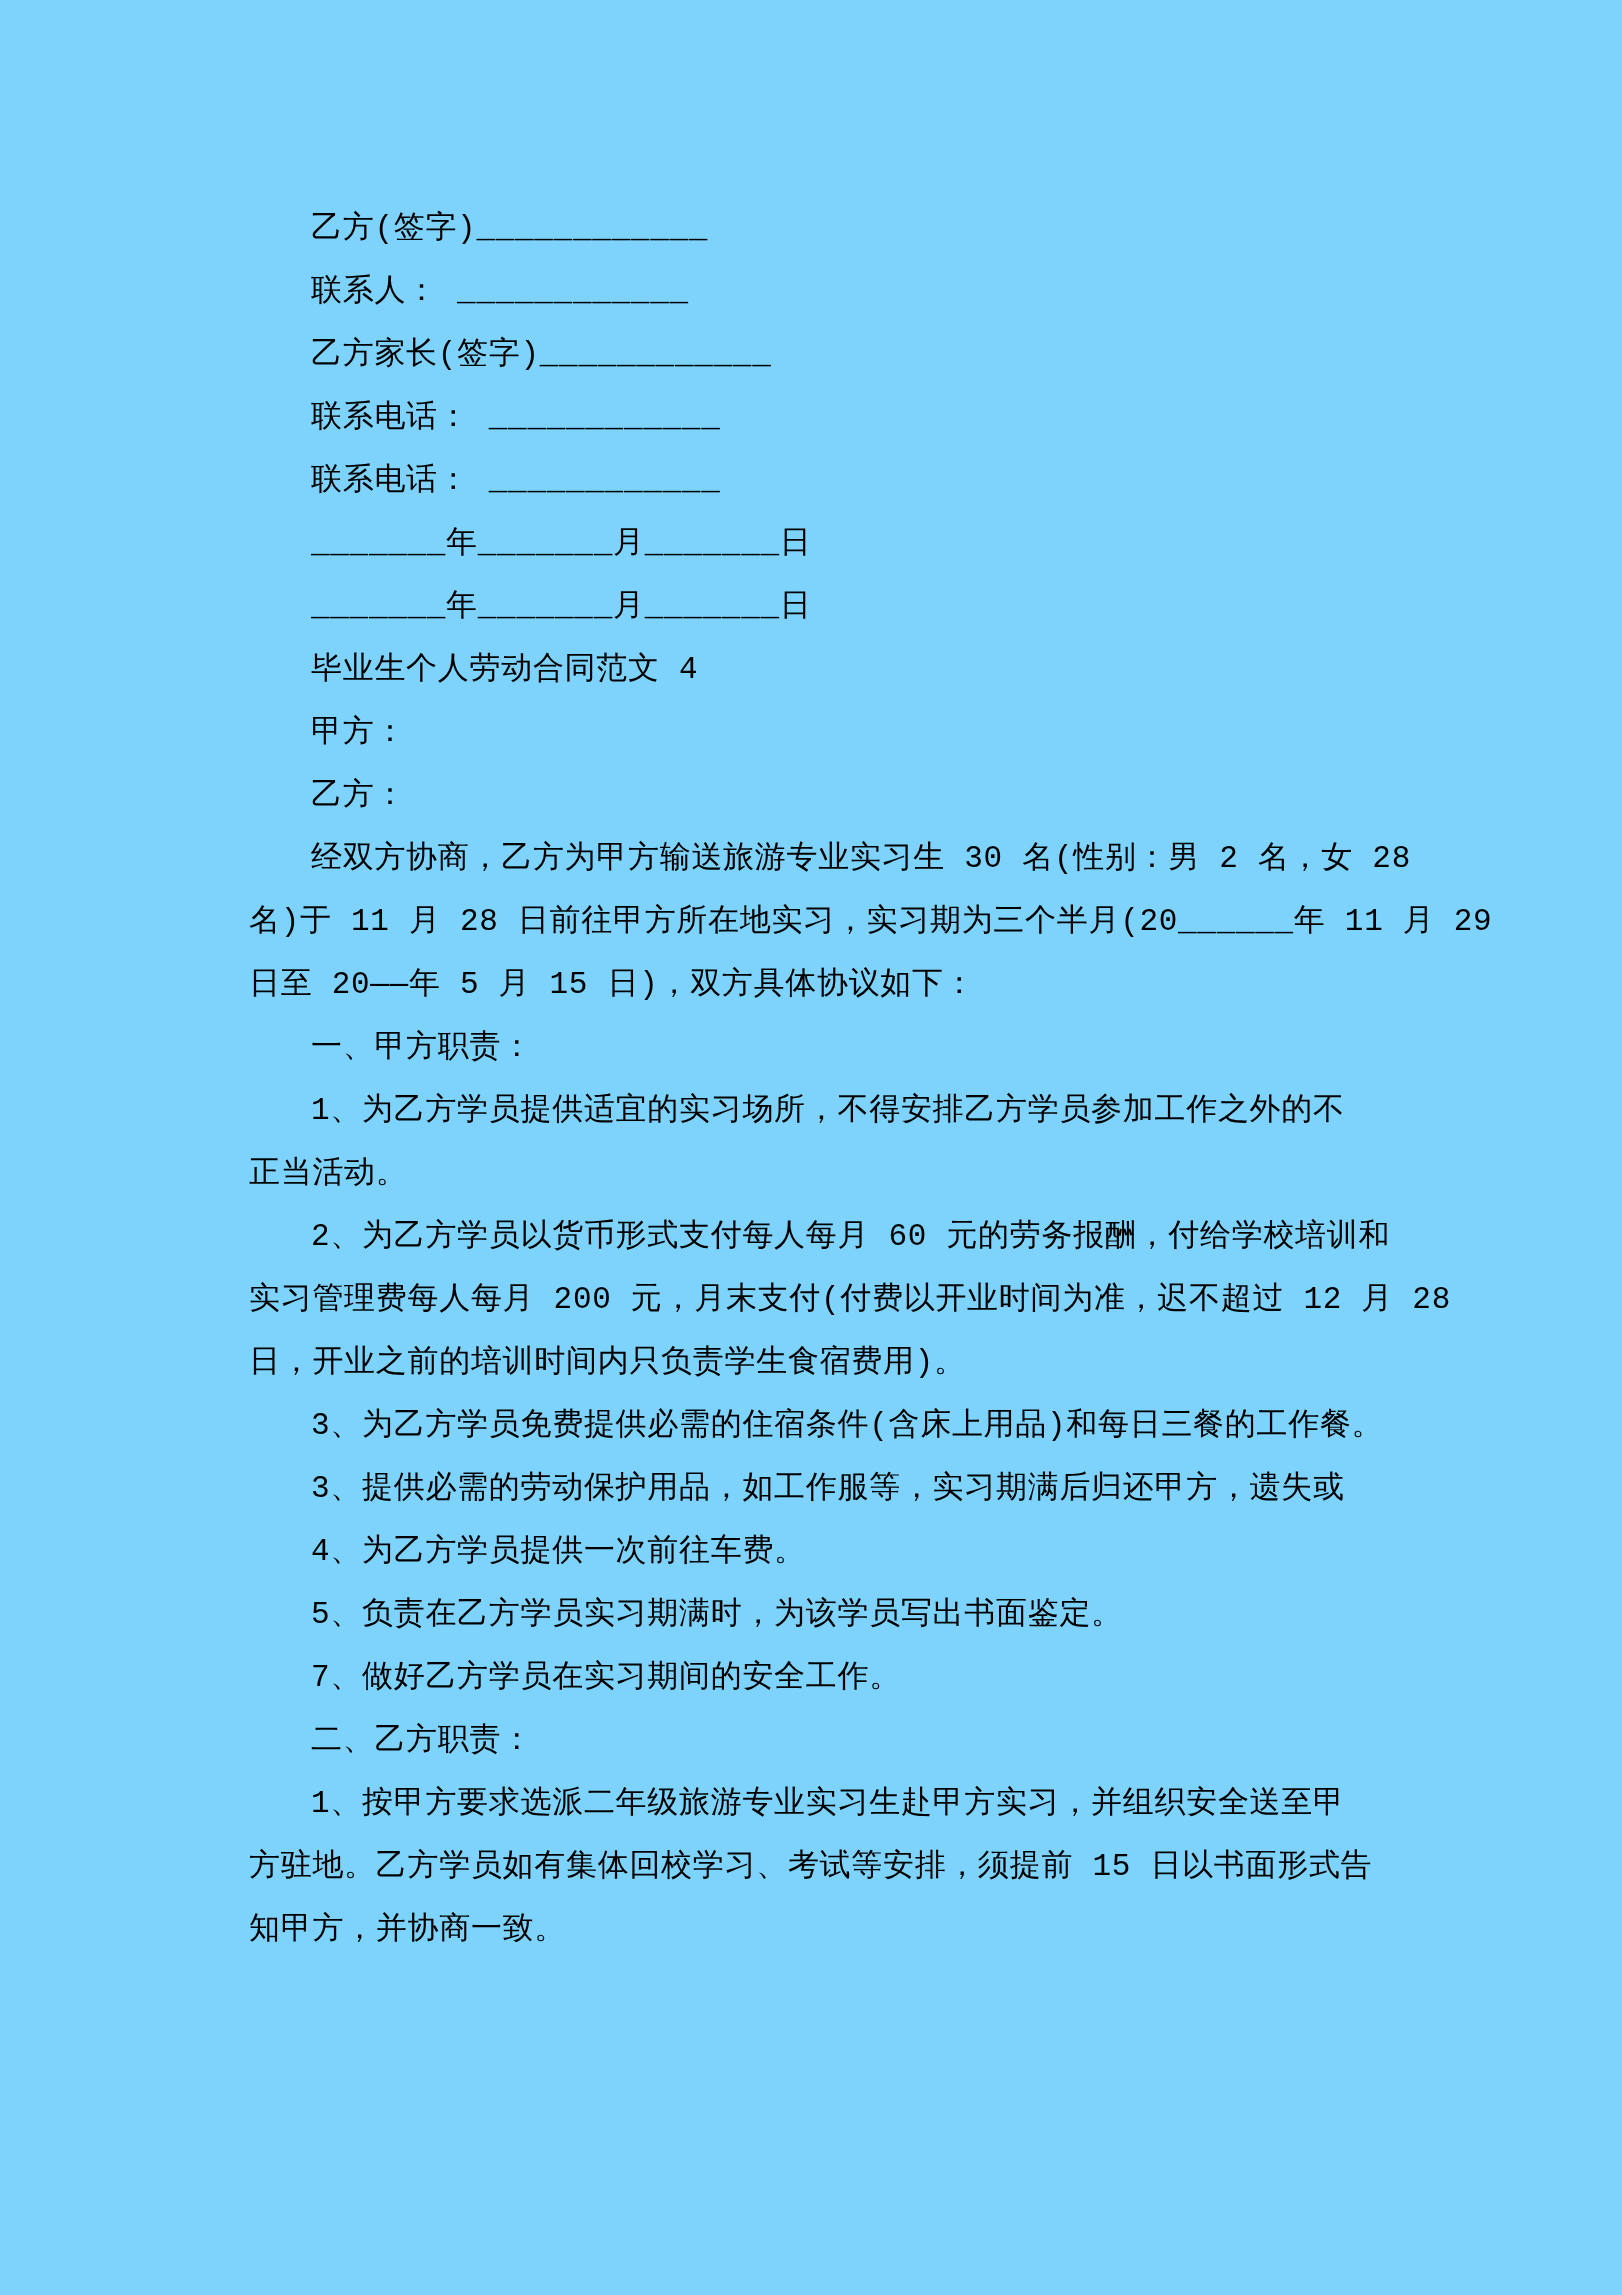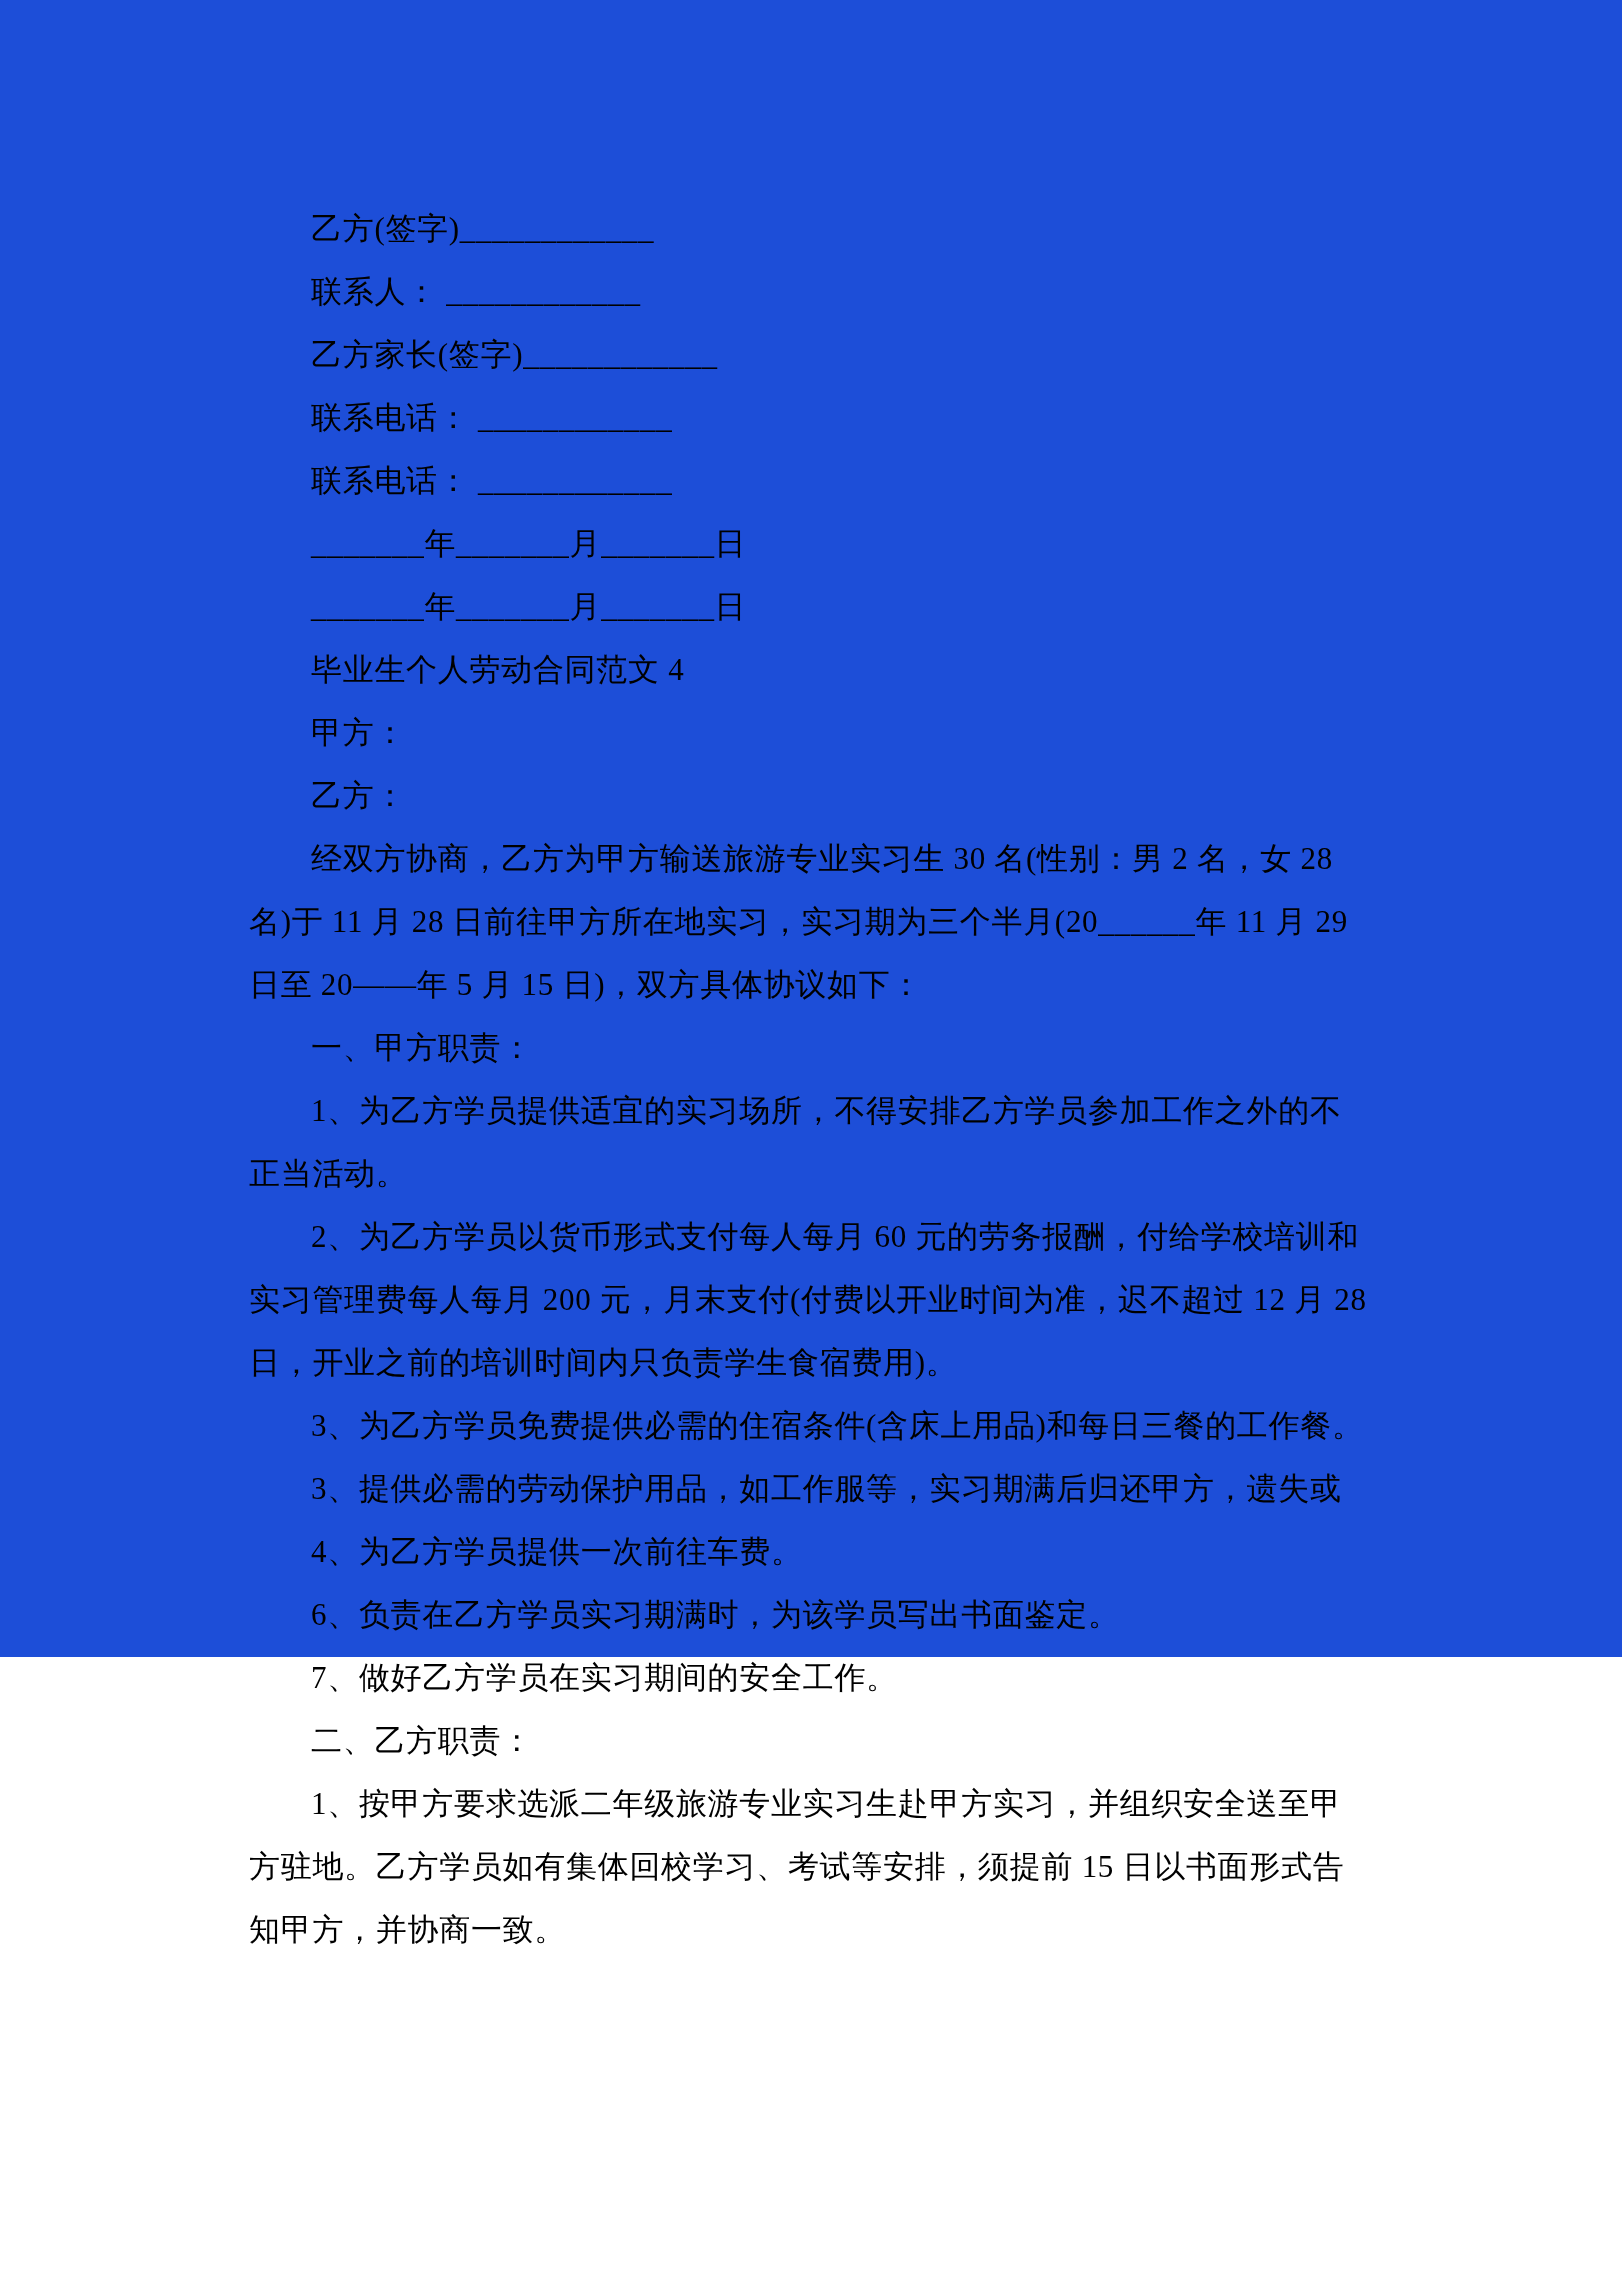--- a/index.html
+++ b/index.html
@@ -6,23 +6,23 @@
     margin: 0;
     padding: 0;
     width: 1623px;
     height: 2295px;
     background: #ffffff;
     overflow: hidden;
   }
   .page {
     position: relative;
     width: 1623px;
-    height: 1657px;
-    background: #1d4ed8;
-    font-family: Liberation Serif, serif;
+    height: 2295px;
+    background: #7dd3fc;
+    font-family: Liberation Mono, monospace;
     color: #000000;
   }
   .content {
     position: absolute;
     left: 249px;
     top: 197px;
     width: 1132px;
   }
   .line {
     height: 63px;
@@ -55,21 +55,21 @@
     <div class="line">日至 20——年 5 月 15 日)，双方具体协议如下：</div>
     <div class="line in">一、甲方职责：</div>
     <div class="line in">1、为乙方学员提供适宜的实习场所，不得安排乙方学员参加工作之外的不</div>
     <div class="line">正当活动。</div>
     <div class="line in">2、为乙方学员以货币形式支付每人每月 60 元的劳务报酬，付给学校培训和</div>
     <div class="line">实习管理费每人每月 200 元，月末支付(付费以开业时间为准，迟不超过 12 月 28</div>
     <div class="line">日，开业之前的培训时间内只负责学生食宿费用)。</div>
     <div class="line in">3、为乙方学员免费提供必需的住宿条件(含床上用品)和每日三餐的工作餐。</div>
     <div class="line in">3、提供必需的劳动保护用品，如工作服等，实习期满后归还甲方，遗失或</div>
     <div class="line in">4、为乙方学员提供一次前往车费。</div>
-    <div class="line in">6、负责在乙方学员实习期满时，为该学员写出书面鉴定。</div>
+    <div class="line in">5、负责在乙方学员实习期满时，为该学员写出书面鉴定。</div>
     <div class="line in">7、做好乙方学员在实习期间的安全工作。</div>
     <div class="line in">二、乙方职责：</div>
     <div class="line in">1、按甲方要求选派二年级旅游专业实习生赴甲方实习，并组织安全送至甲</div>
     <div class="line">方驻地。乙方学员如有集体回校学习、考试等安排，须提前 15 日以书面形式告</div>
     <div class="line">知甲方，并协商一致。</div>
   </div>
 </div>
 
 
 </body></html>

